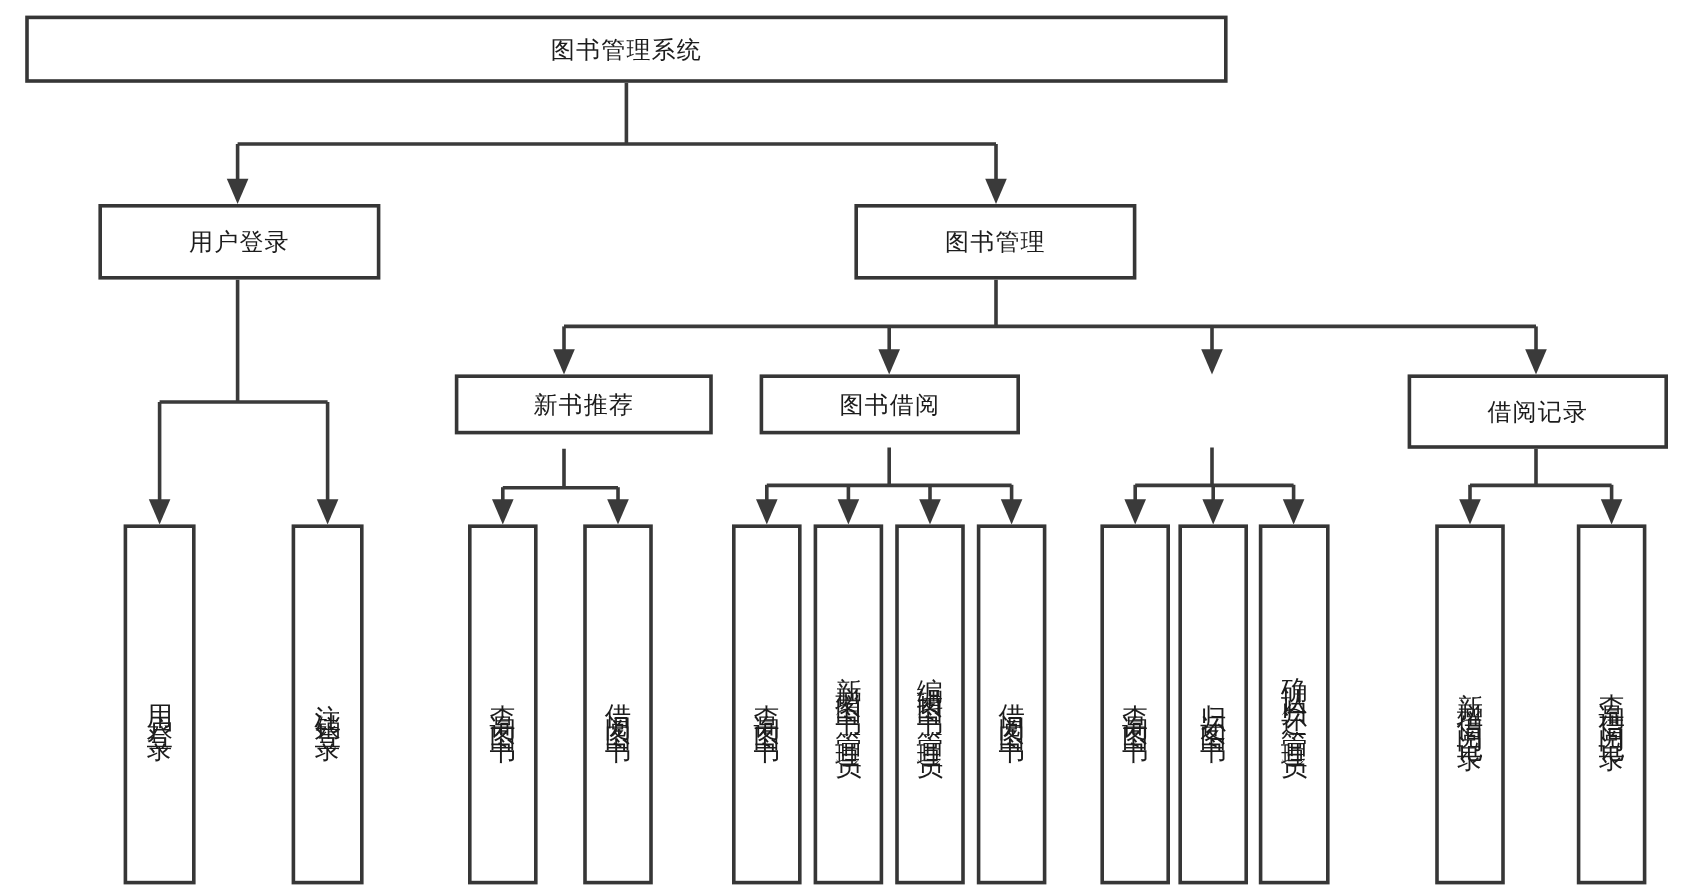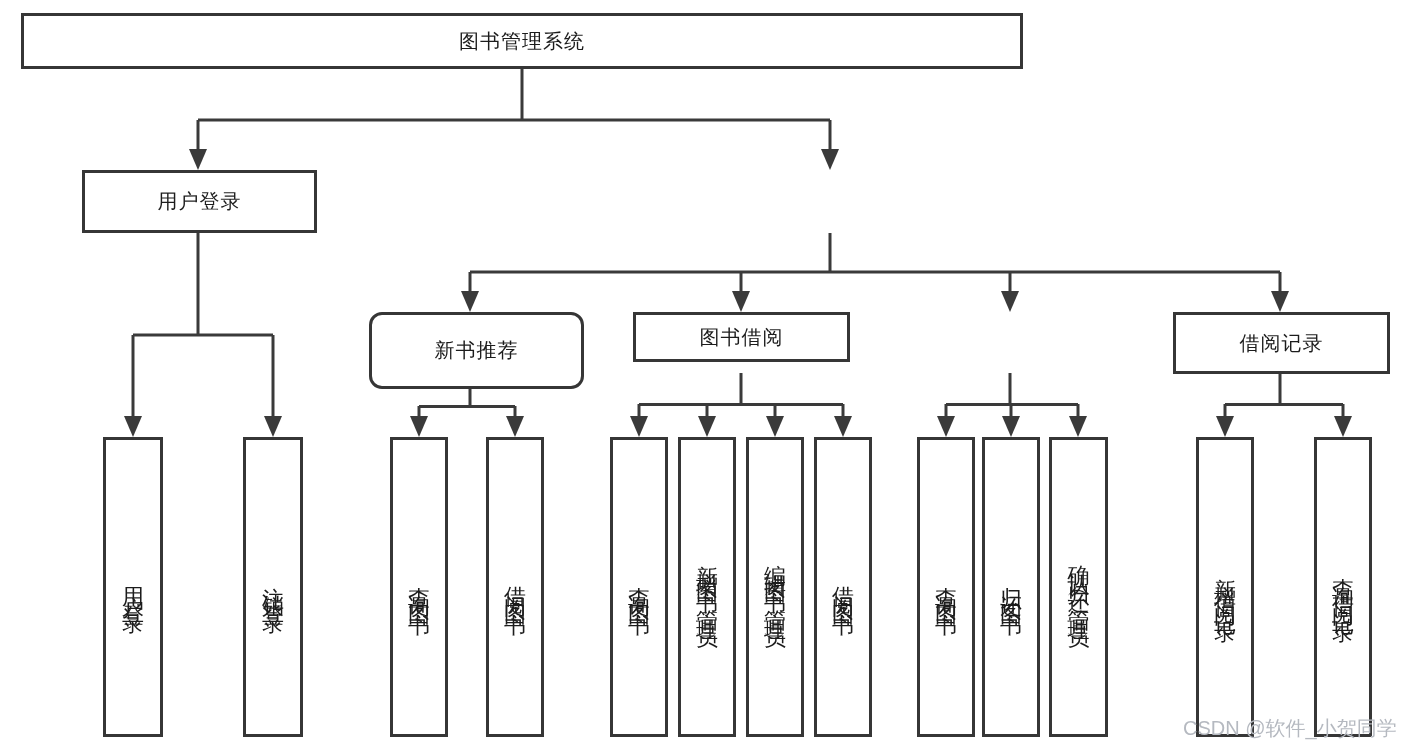--- a/index.html
+++ b/index.html
@@ -115,22 +115,25 @@
       </g>
   </svg>
 
   <div class="node" style="left:21px; top:13px; width:1002px; height:56px;">
     <span>图书管理系统</span>
   </div>
 
   <div class="node" style="left:82px; top:170px; width:235px; height:63px;">
     <span>用户登录</span>
   </div>
+  <div class="node" style="left:712px; top:170px; width:235px; height:63px;">
+    <span>图书管理</span>
+  </div>
 
-  <div class="node" style="left:369px; top:312px; width:215px; height:77px;border-radius:13px;">
+  <div class="node" style="left:379px; top:312px; width:215px; height:50px;">
     <span>新书推荐</span>
   </div>
   <div class="node" style="left:633px; top:312px; width:217px; height:50px;">
     <span>图书借阅</span>
   </div>
   <div class="node" style="left:1173px; top:312px; width:217px; height:62px;">
     <span>借阅记录</span>
   </div>
 
   <div class="leaf" style="left:103px; width:60px;">
@@ -170,15 +173,14 @@
     <span class="vtext">确认归还（管理员）</span>
   </div>
 
   <div class="leaf" style="left:1196px; width:58px;">
     <span class="vtext">新增借阅记录</span>
   </div>
   <div class="leaf" style="left:1314px; width:58px;">
     <span class="vtext">查询借阅记录</span>
   </div>
 
-  <div id="watermark">CSDN @软件_小贺同学</div>
 
 </div>
 
 </body></html>

